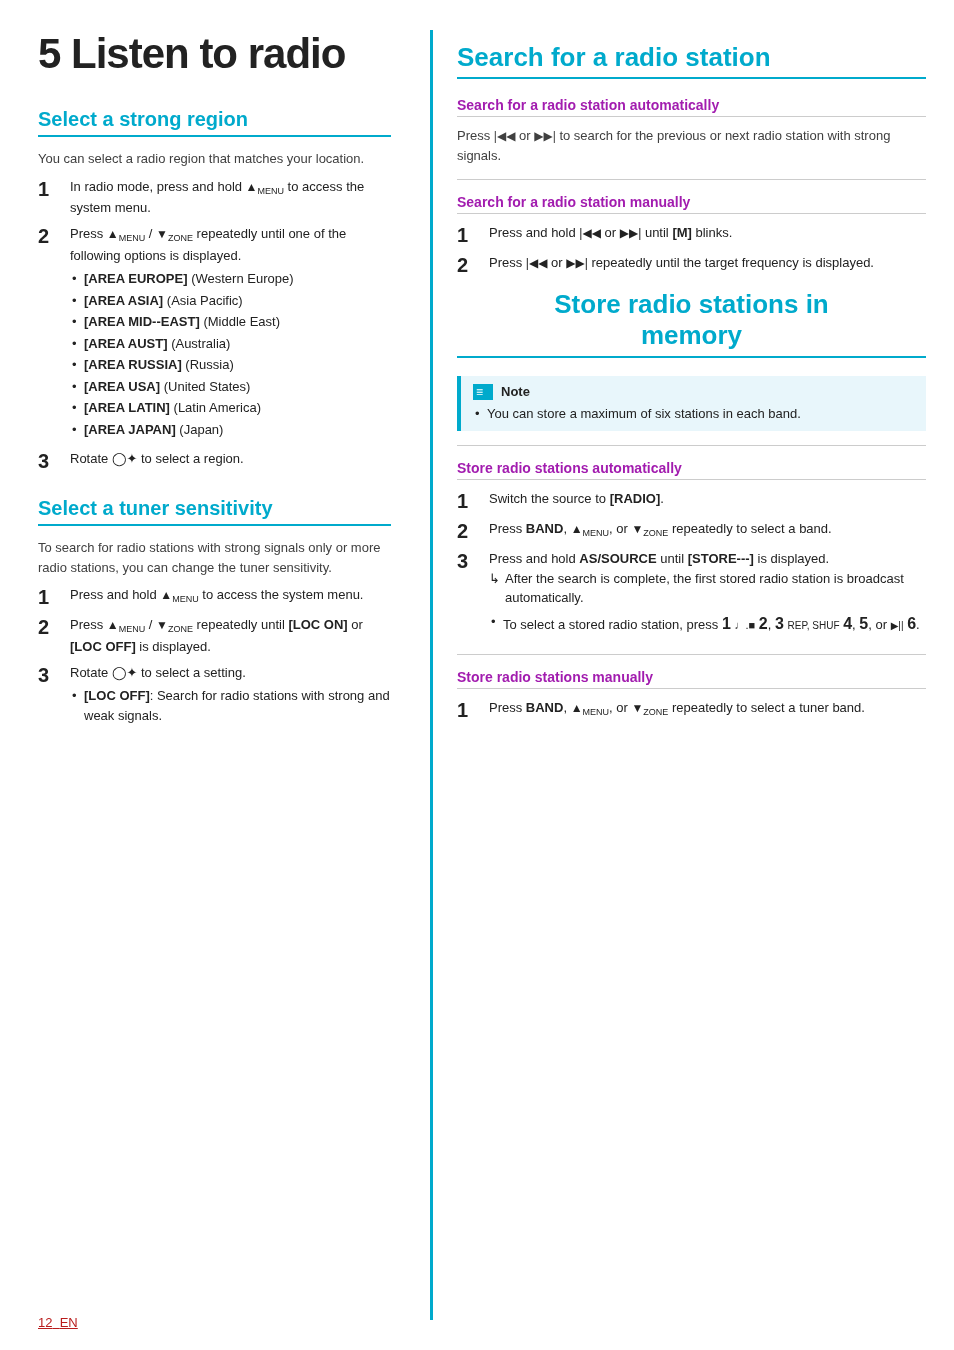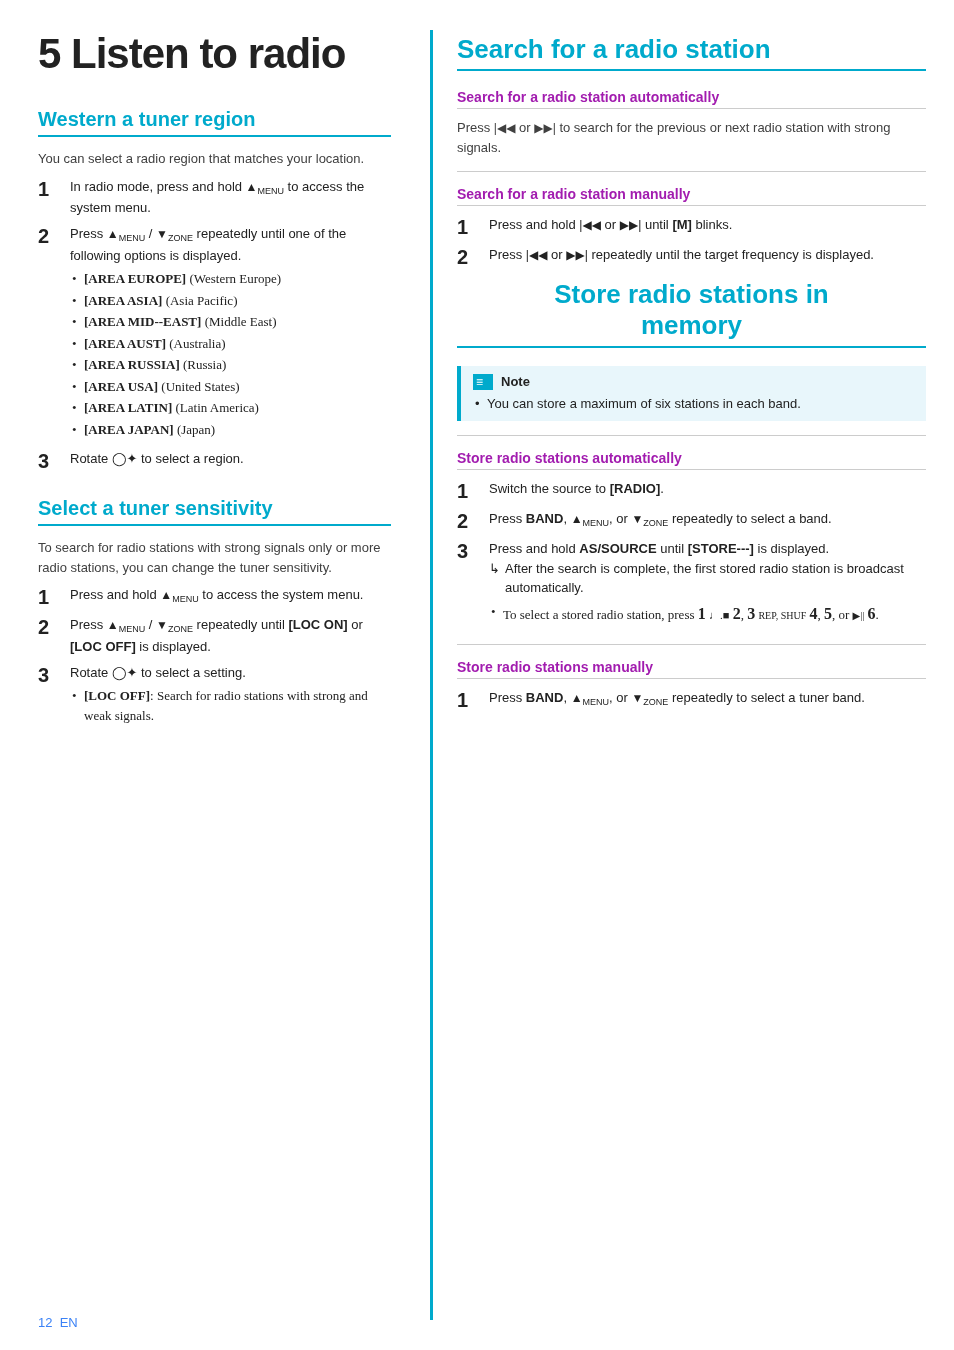--- a/index.html
+++ b/index.html
@@ -38,21 +38,21 @@
     h1.chapter-title span.chapter-num {
       color: #222;
     }
     .section-title {
       font-size: 20px;
       font-weight: bold;
       color: #00aacc;
       border-bottom: 2px solid #00aacc;
       padding-bottom: 4px;
       margin-bottom: 12px;
-      margin-top: 4px;
+      margin-top: 12px;
     }
     .subsection-title {
       font-size: 14px;
       font-weight: bold;
       color: #a21caf;
       border-bottom: 1px solid #ccc;
       padding-bottom: 3px;
       margin-bottom: 9px;
       margin-top: 0;
     }
@@ -90,21 +90,20 @@
       margin-right: 6px;
       line-height: 1.2;
     }
     .step-content {
       flex: 1;
     }
     .bullet-list {
       list-style: none;
       padding: 0;
       margin: 4px 0 4px 0;
-      font-family: Liberation Serif, serif;
     }
     .bullet-list li {
       padding-left: 14px;
       position: relative;
       font-size: 13px;
       line-height: 1.5;
       margin-bottom: 2px;
     }
     .bullet-list li::before {
       content: "•";
@@ -174,21 +173,22 @@
       content: "↳";
       position: absolute;
       left: 0;
       color: #222;
     }
     .page-footer {
       position: absolute;
       bottom: 20px;
       left: 38px;
       font-size: 13px;
-      color: #3b82f6;
+      color: #b91c1c;
+      text-decoration: underline;
     }
     .btn-icon {
       display: inline-block;
       font-family: Arial, sans-serif;
       font-size: 12px;
     }
     .divider {
       border: none;
       border-top: 1px solid #ccc;
       margin: 14px 0;
@@ -201,21 +201,21 @@
 <body>
 
 <div class="page" style="position:relative;">
 
   <div class="left-col">
     <h1 class="chapter-title">
       <span class="chapter-num">5</span>&nbsp;<span>Listen to radio</span>
     </h1>
 
     <div class="section-block">
-      <h2 class="section-title">Western a tuner region</h2>
+      <h2 class="section-title">Select a strong region</h2>
       <p>You can select a radio region that matches your location.</p>
       <ol class="step-list">
         <li>
           <span class="step-num">1</span>
           <span class="step-content">In radio mode, press and hold <span class="btn-icon">▲<sub style="font-size:9px">MENU</sub></span> to access the system menu.</span>
         </li>
         <li>
           <span class="step-num">2</span>
           <span class="step-content">
             Press <span class="btn-icon">▲<sub style="font-size:9px">MENU</sub></span> / <span class="btn-icon">▼<sub style="font-size:9px">ZONE</sub></span> repeatedly until one of the following options is displayed.

